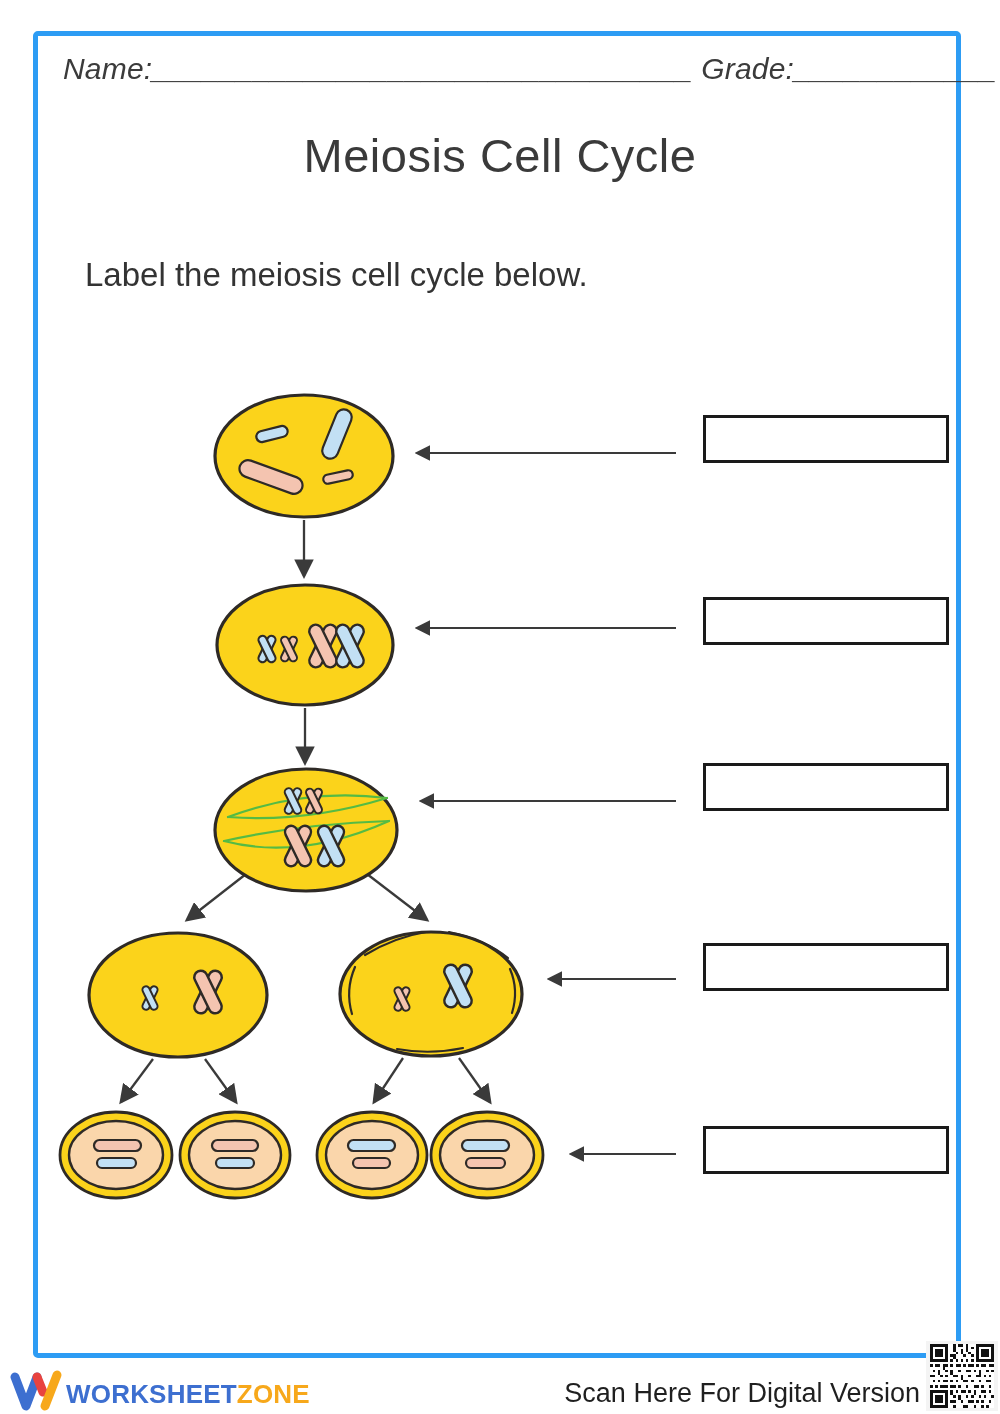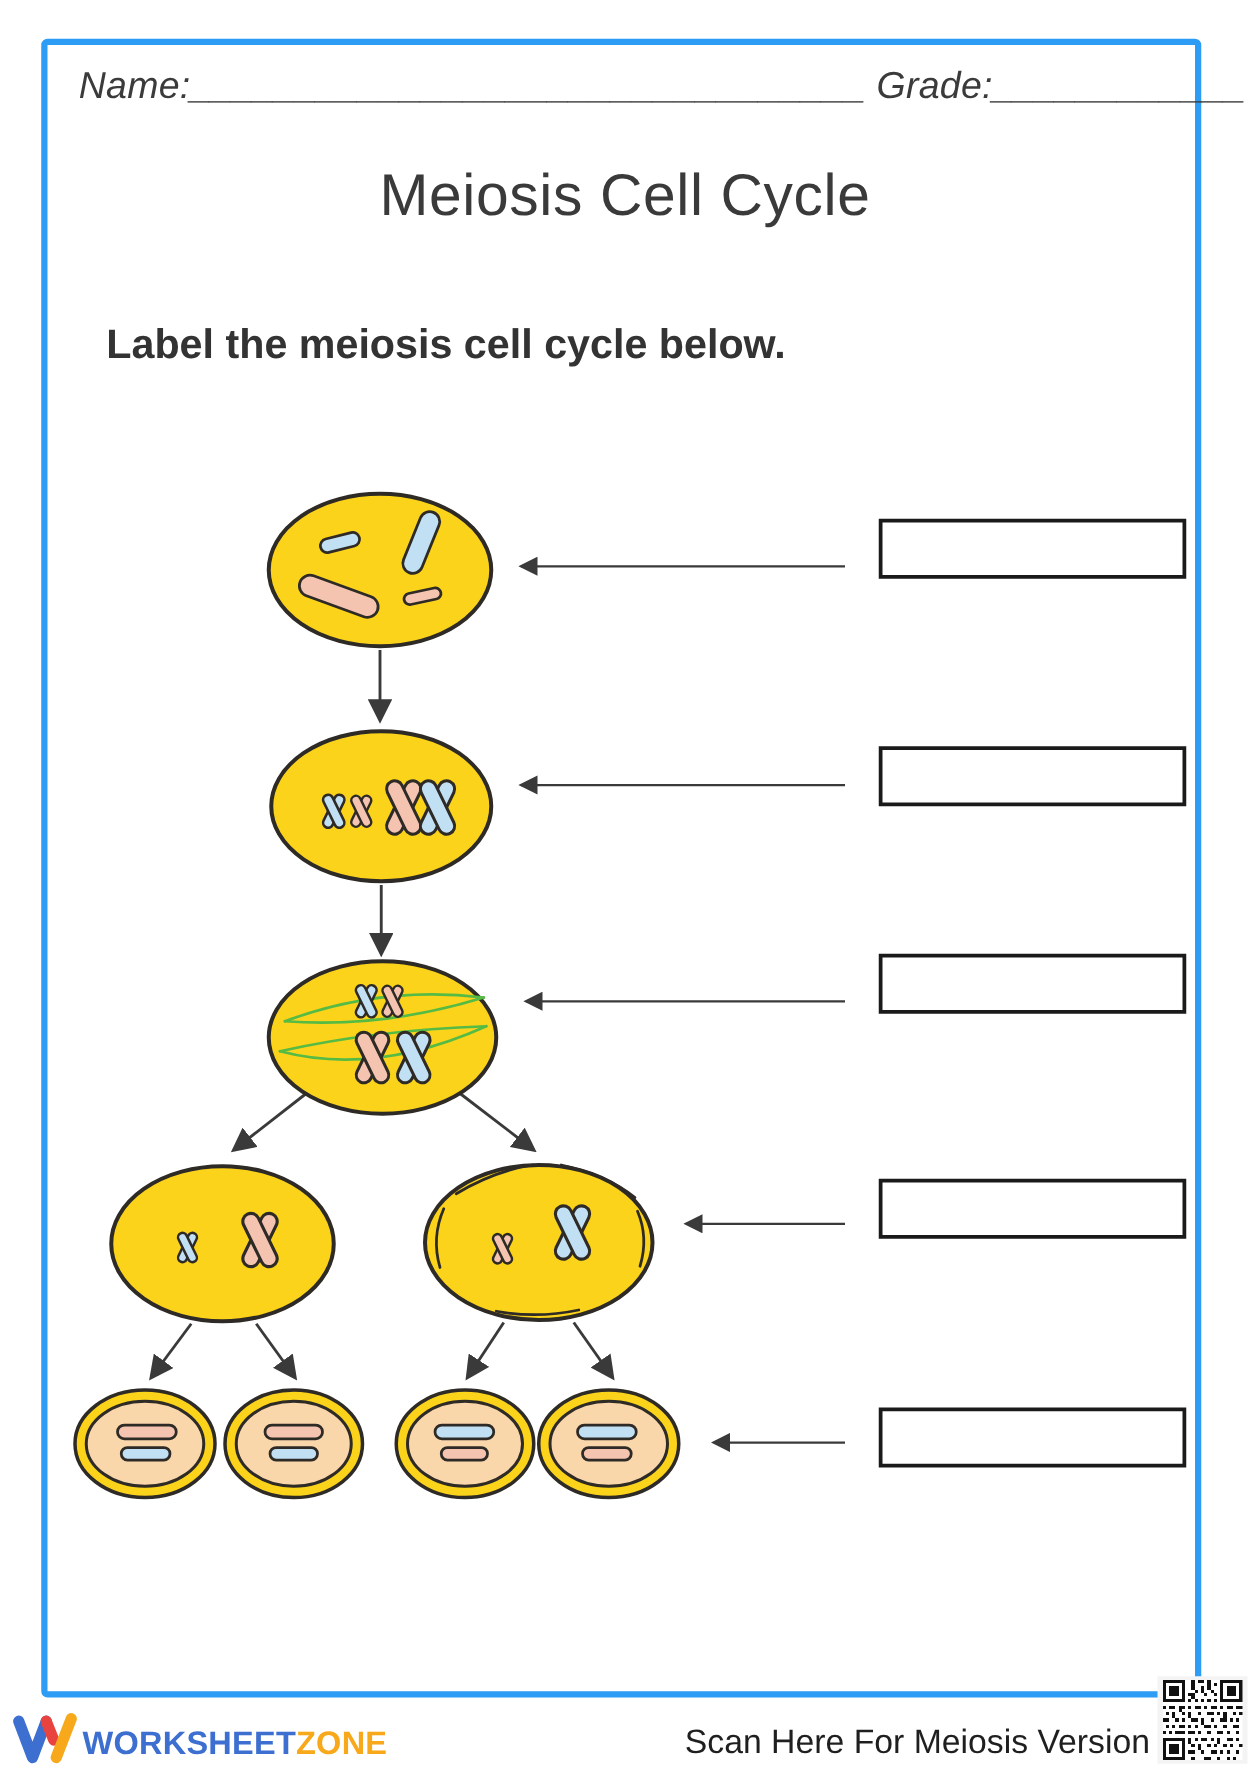--- a/index.html
+++ b/index.html
@@ -15,21 +15,21 @@
   }
   .name-row{
     position:absolute;left:63px;top:52px;font-size:30px;font-weight:500;
     color:var(--text,#3b3b3b);white-space:nowrap;letter-spacing:0.2px;font-style:italic;
   }
   .page-title{
     position:absolute;left:0;right:0;top:128px;text-align:center;
     font-size:47px;font-weight:400;color:#3a3a3a;letter-spacing:0.5px;
   }
   .instruction{
-    position:absolute;left:85px;top:256px;font-size:33px;font-weight:700;color:#333333;
+    position:absolute;left:85px;top:256px;font-size:33px;font-weight:400;color:#333333;
   }
   .diagram-svg{position:absolute;left:0;top:0;width:1000px;height:1414px;z-index:1;}
   .cell{fill:var(--cell_yellow,#fbd31b);stroke:var(--outline,#2e2a26);stroke-width:3.2;}
   .gamete-outer{fill:var(--cell_yellow,#fbd31b);stroke:var(--outline,#2e2a26);stroke-width:2.8;}
   .gamete-inner{fill:var(--gamete_peach,#fad6ab);stroke:var(--outline,#2e2a26);stroke-width:2.4;}
   .chr-pink{fill:var(--chromosome_pink,#f4c4b0);stroke:var(--outline,#2e2a26);}
   .chr-blue{fill:var(--chromosome_blue,#c2e0f4);stroke:var(--outline,#2e2a26);}
   .rod{stroke-width:2.2;}
   .arrow{stroke:var(--arrow,#3a3a3a);stroke-width:2.3;fill:none;}
   .label-arrow{stroke-width:1.8;}
@@ -181,21 +181,21 @@
 
 <div class="footer">
   <svg class="logo-mark" width="54" height="46" viewBox="0 0 54 46" xmlns="http://www.w3.org/2000/svg">
     <path d="M5,11 L16,40 L27,11" fill="none" stroke="var(--brand_blue,#3d6fd0)" stroke-width="9" stroke-linecap="round" stroke-linejoin="round"></path>
     <path d="M27,11 L33,26" fill="none" stroke="var(--brand_red,#e8433f)" stroke-width="9" stroke-linecap="round"></path>
     <path d="M35,40 L47,9" fill="none" stroke="var(--brand_orange,#f7a81b)" stroke-width="9" stroke-linecap="round"></path>
   </svg>
   <div class="brand">
     <span class="brand-first">WORKSHEET</span><span class="brand-second">ZONE</span>
   </div>
-  <div class="scan-text">Scan Here For Meiosis Version</div>
+  <div class="scan-text">Scan Here For Digital Version</div>
   <div class="qr-wrap">
     <svg width="64" height="64" viewBox="0 0 25 25" xmlns="http://www.w3.org/2000/svg" shape-rendering="crispEdges">
       <rect x="0" y="0" width="25" height="25" fill="#ffffff"></rect>
       <g fill="#111111">
         <rect x="0" y="0" width="7" height="7"></rect>
           <rect x="1" y="1" width="5" height="5" fill="#ffffff"></rect>
           <rect x="2" y="2" width="3" height="3"></rect>
         <rect x="18" y="0" width="7" height="7"></rect>
           <rect x="19" y="1" width="5" height="5" fill="#ffffff"></rect>
           <rect x="20" y="2" width="3" height="3"></rect>

